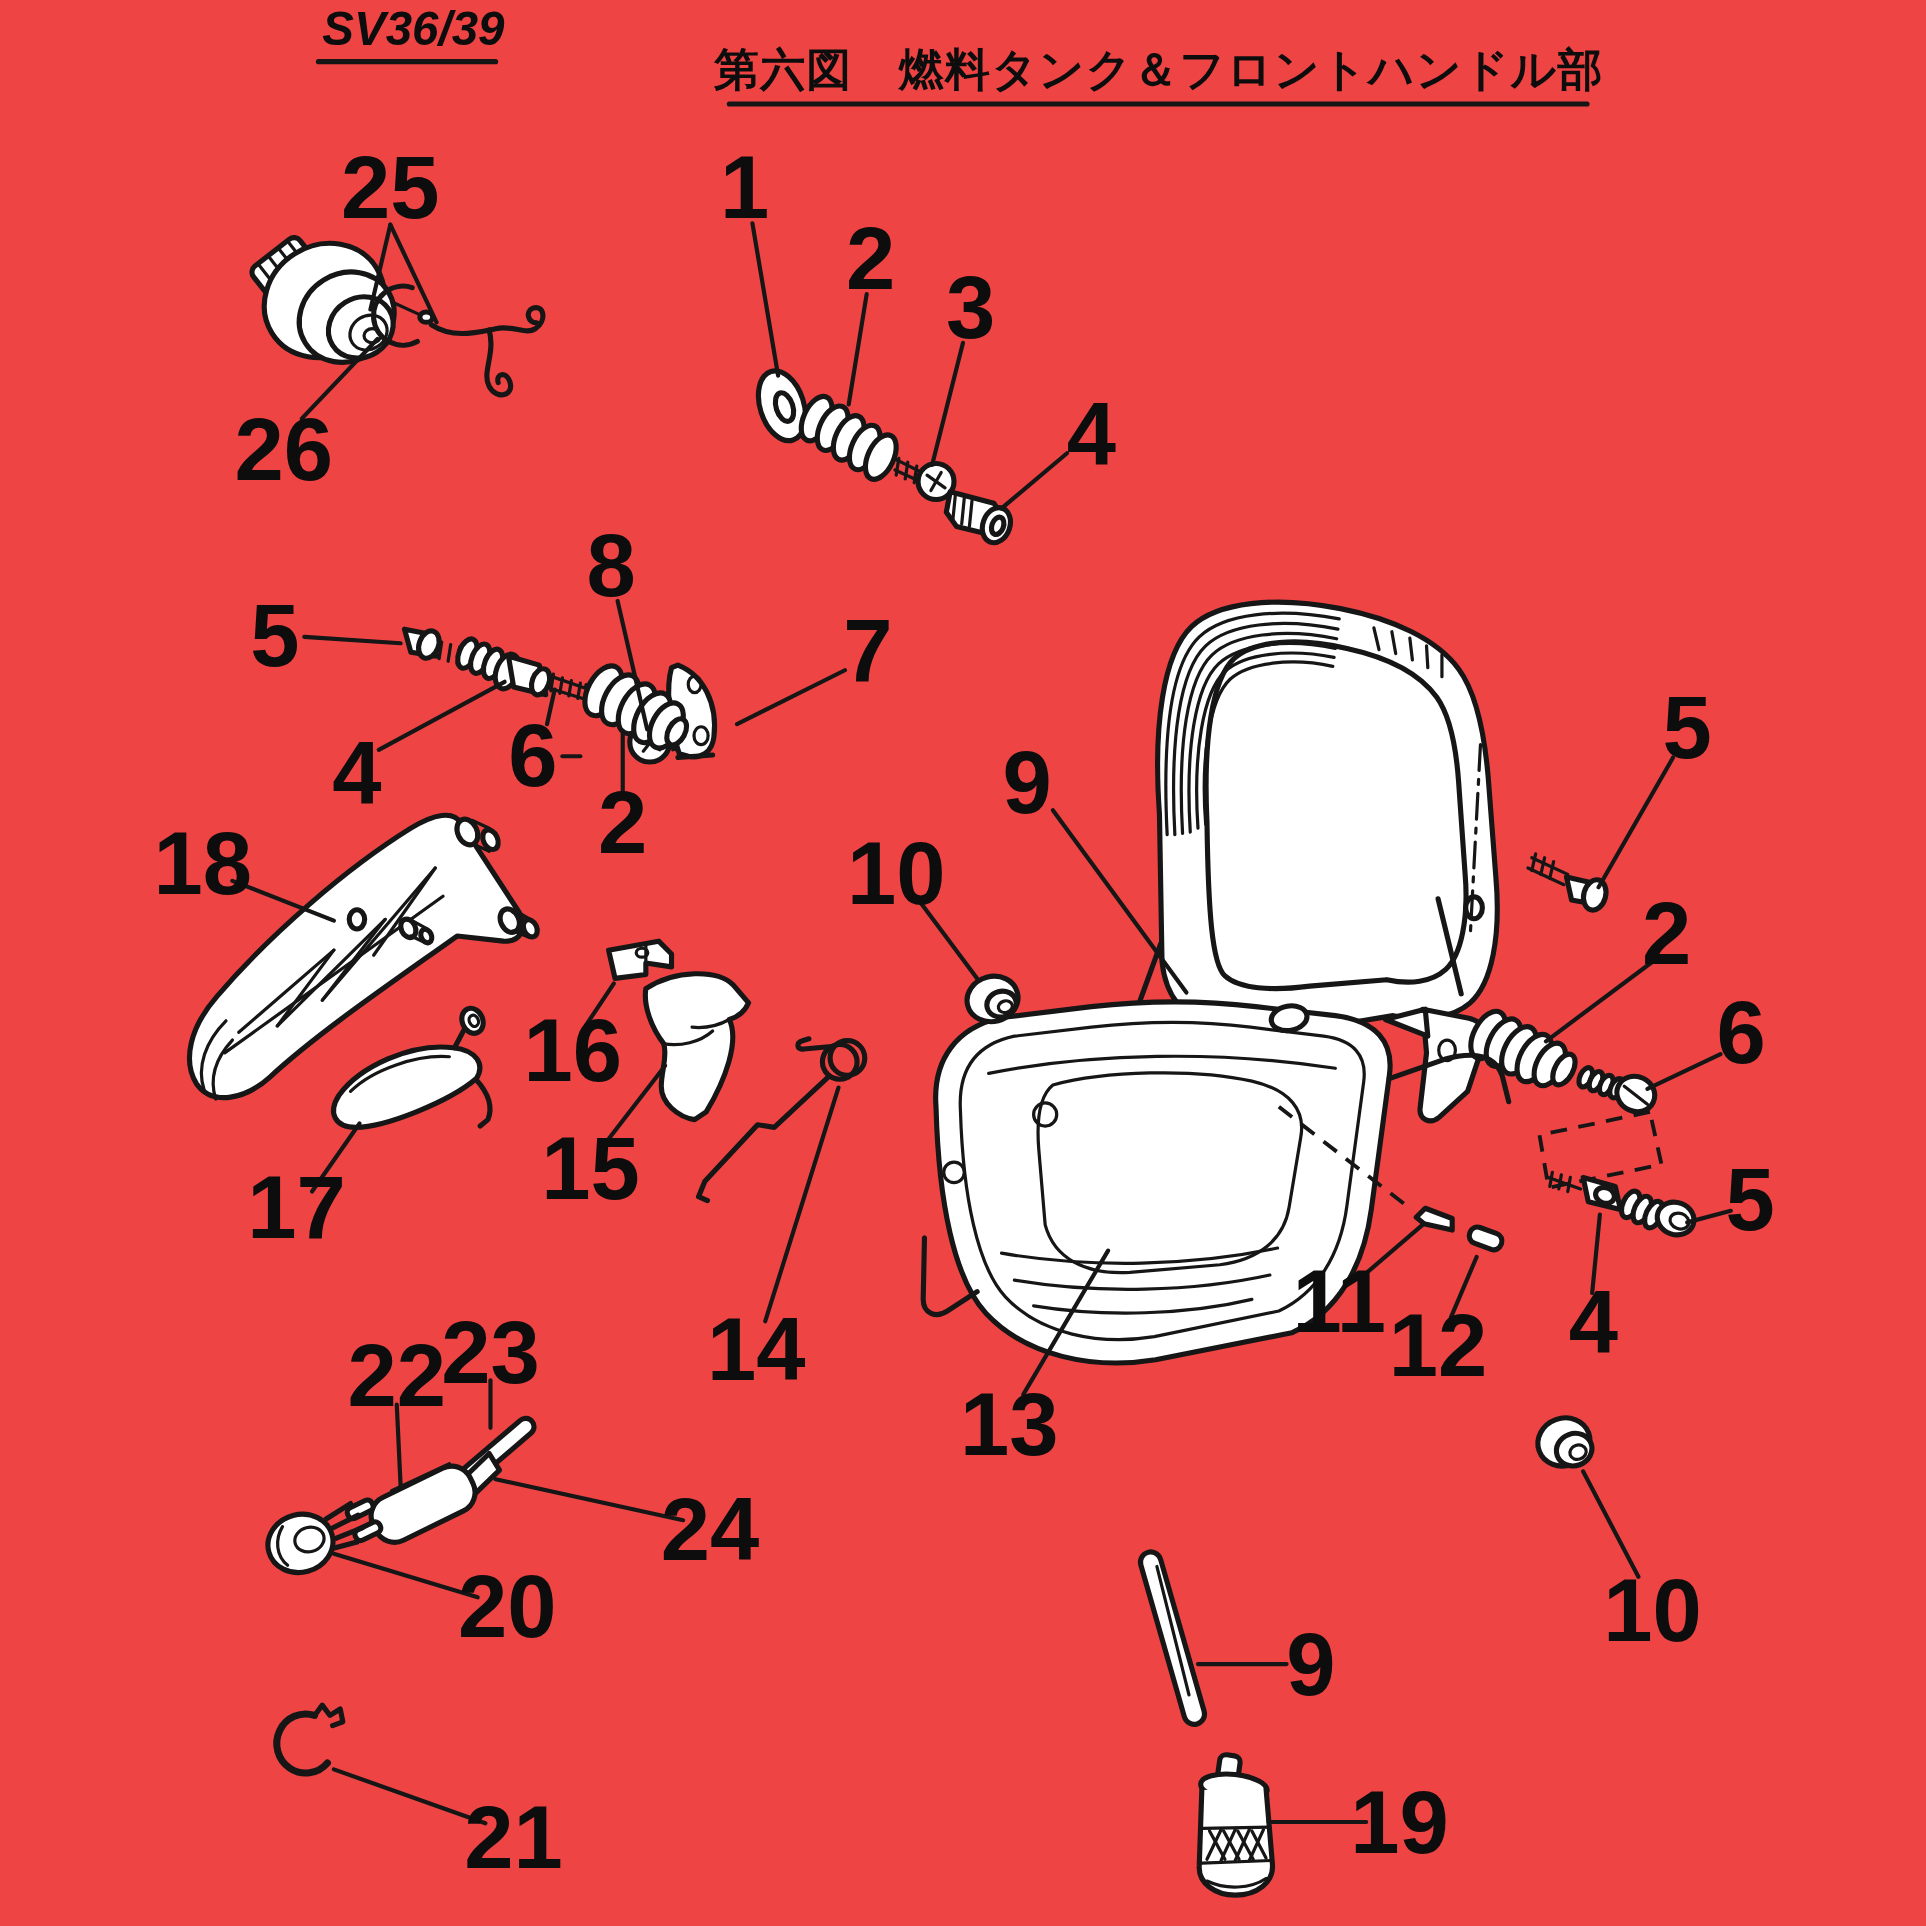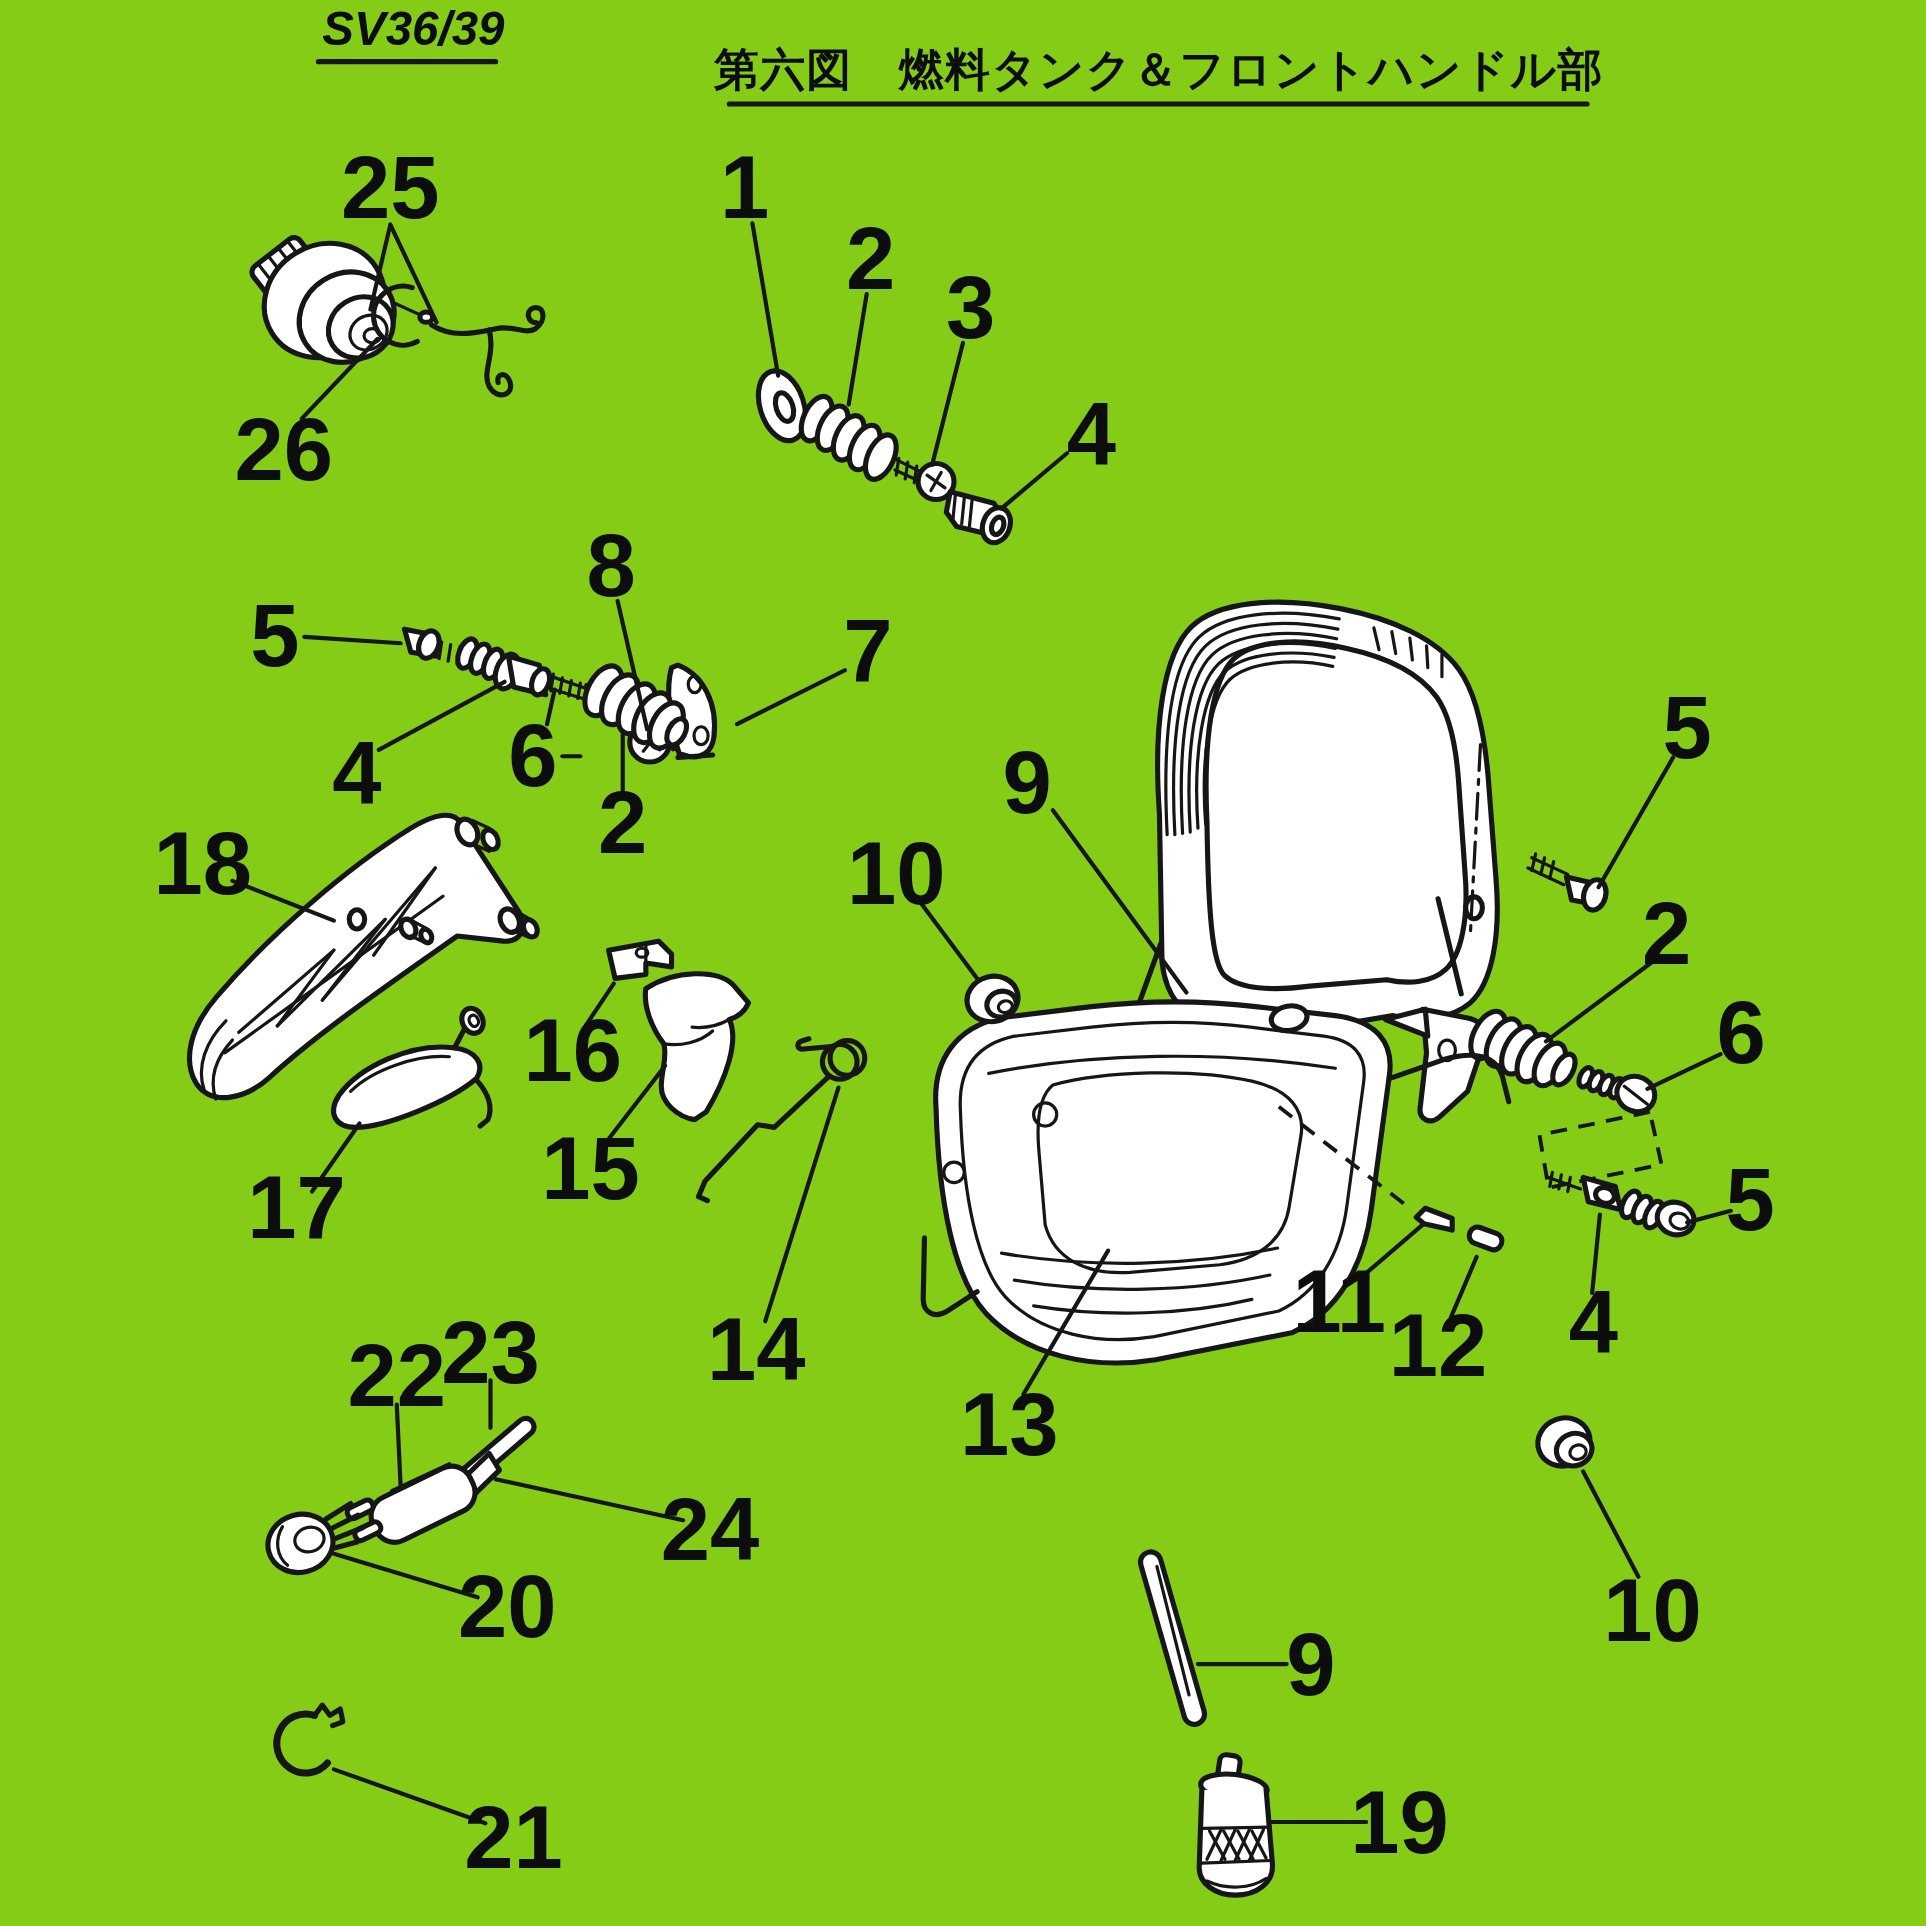--- a/index.html
+++ b/index.html
@@ -1,16 +1,16 @@
 <!DOCTYPE html>
 <html style="font-size:10.3px"><head>
 <meta charset="utf-8">
 <style>
   html,body{margin:0;padding:0;background:#ffffff;}
-  .page{width:100vmin;height:100vmin;margin:0 auto;position:relative;background:#84cc16;}
+  .page{width:100vmin;height:100vmin;margin:0 auto;position:relative;background:#ef4444;}
   svg{display:block;width:100%;height:100%;}
   .ln{fill:none;stroke:#161616;stroke-width:8;stroke-linecap:round;stroke-linejoin:round;}
   .lnw{fill:#ffffff;stroke:#161616;stroke-width:8;stroke-linecap:round;stroke-linejoin:round;}
   .thin{fill:none;stroke:#161616;stroke-width:5;stroke-linecap:round;stroke-linejoin:round;}
   .dash{fill:none;stroke:#161616;stroke-width:6;stroke-dasharray:26 18;}
   .leader{stroke:#161616;stroke-width:6.5;stroke-linecap:round;}
   text.callout{font-family:"Liberation Sans","DejaVu Sans",sans-serif;font-weight:bold;font-size:138px;fill:#0d0d0d;text-anchor:middle;}
   text.model{font-family:"Liberation Sans","DejaVu Sans",sans-serif;font-weight:bold;font-style:italic;font-size:74px;fill:#0d0d0d;}
   text.title{font-family:"Liberation Sans","DejaVu Sans",sans-serif;font-weight:bold;font-size:70px;fill:#0d0d0d;text-anchor:middle;letter-spacing:2px;}
 </style>

